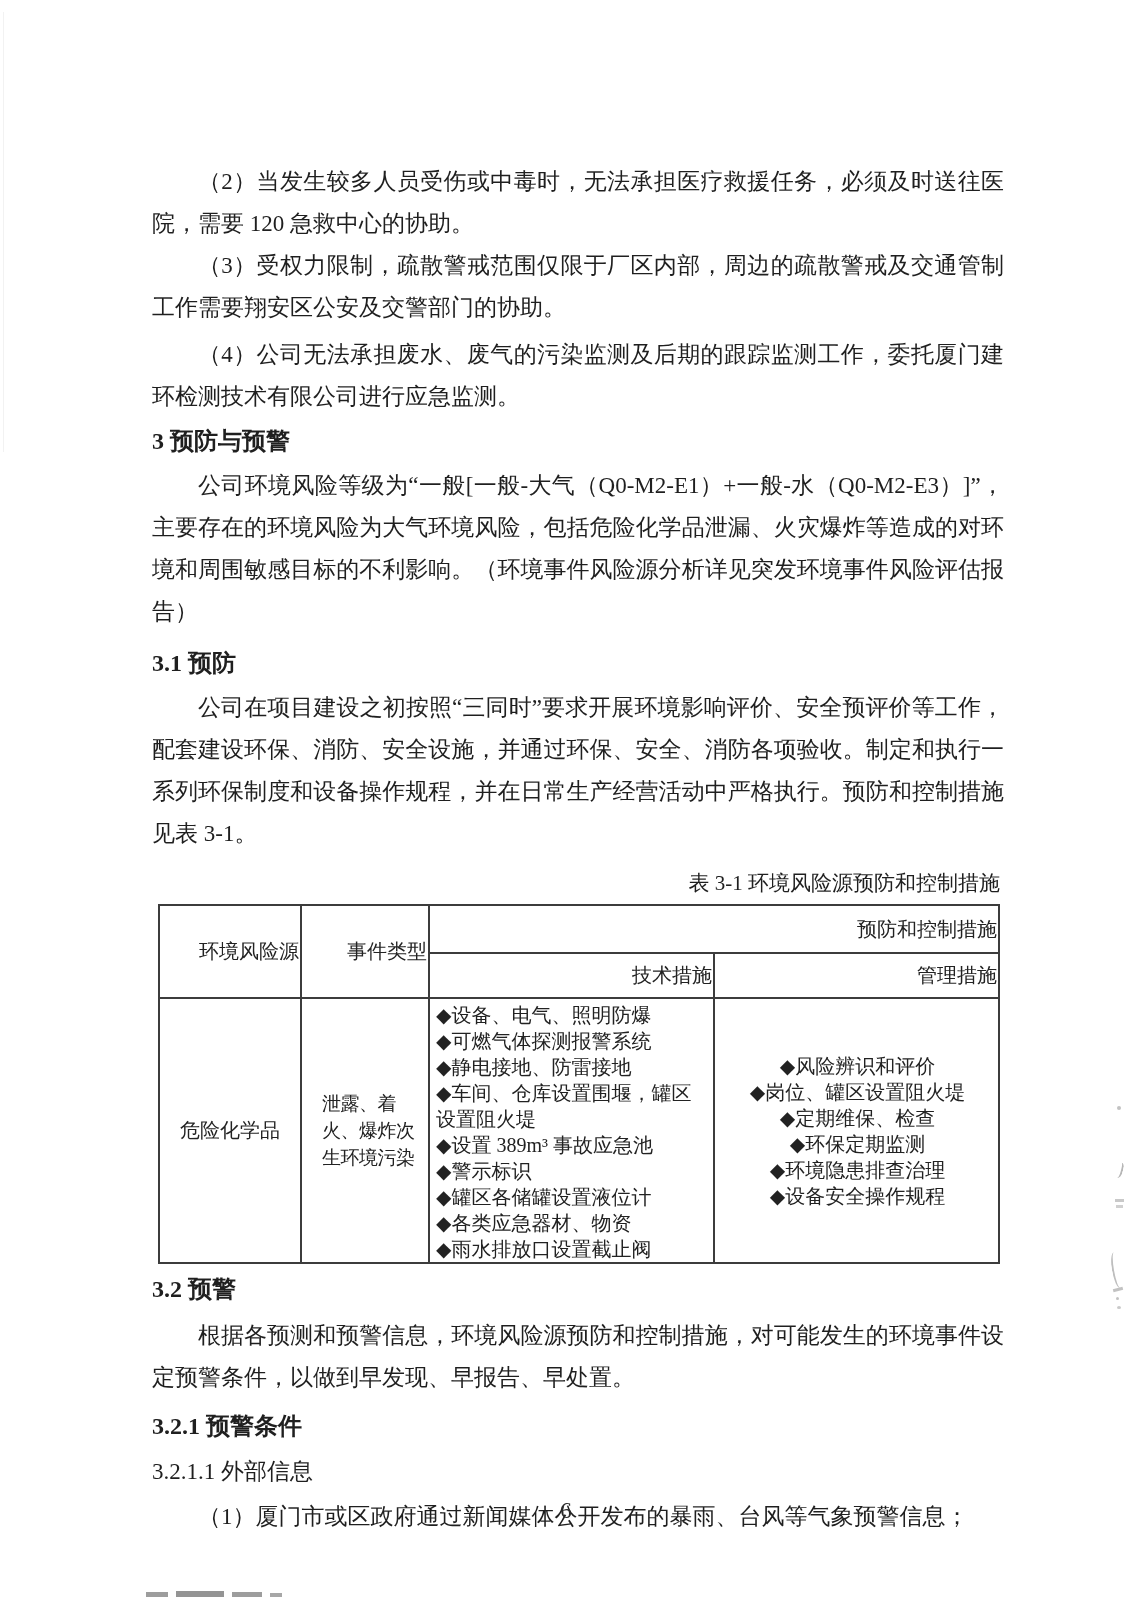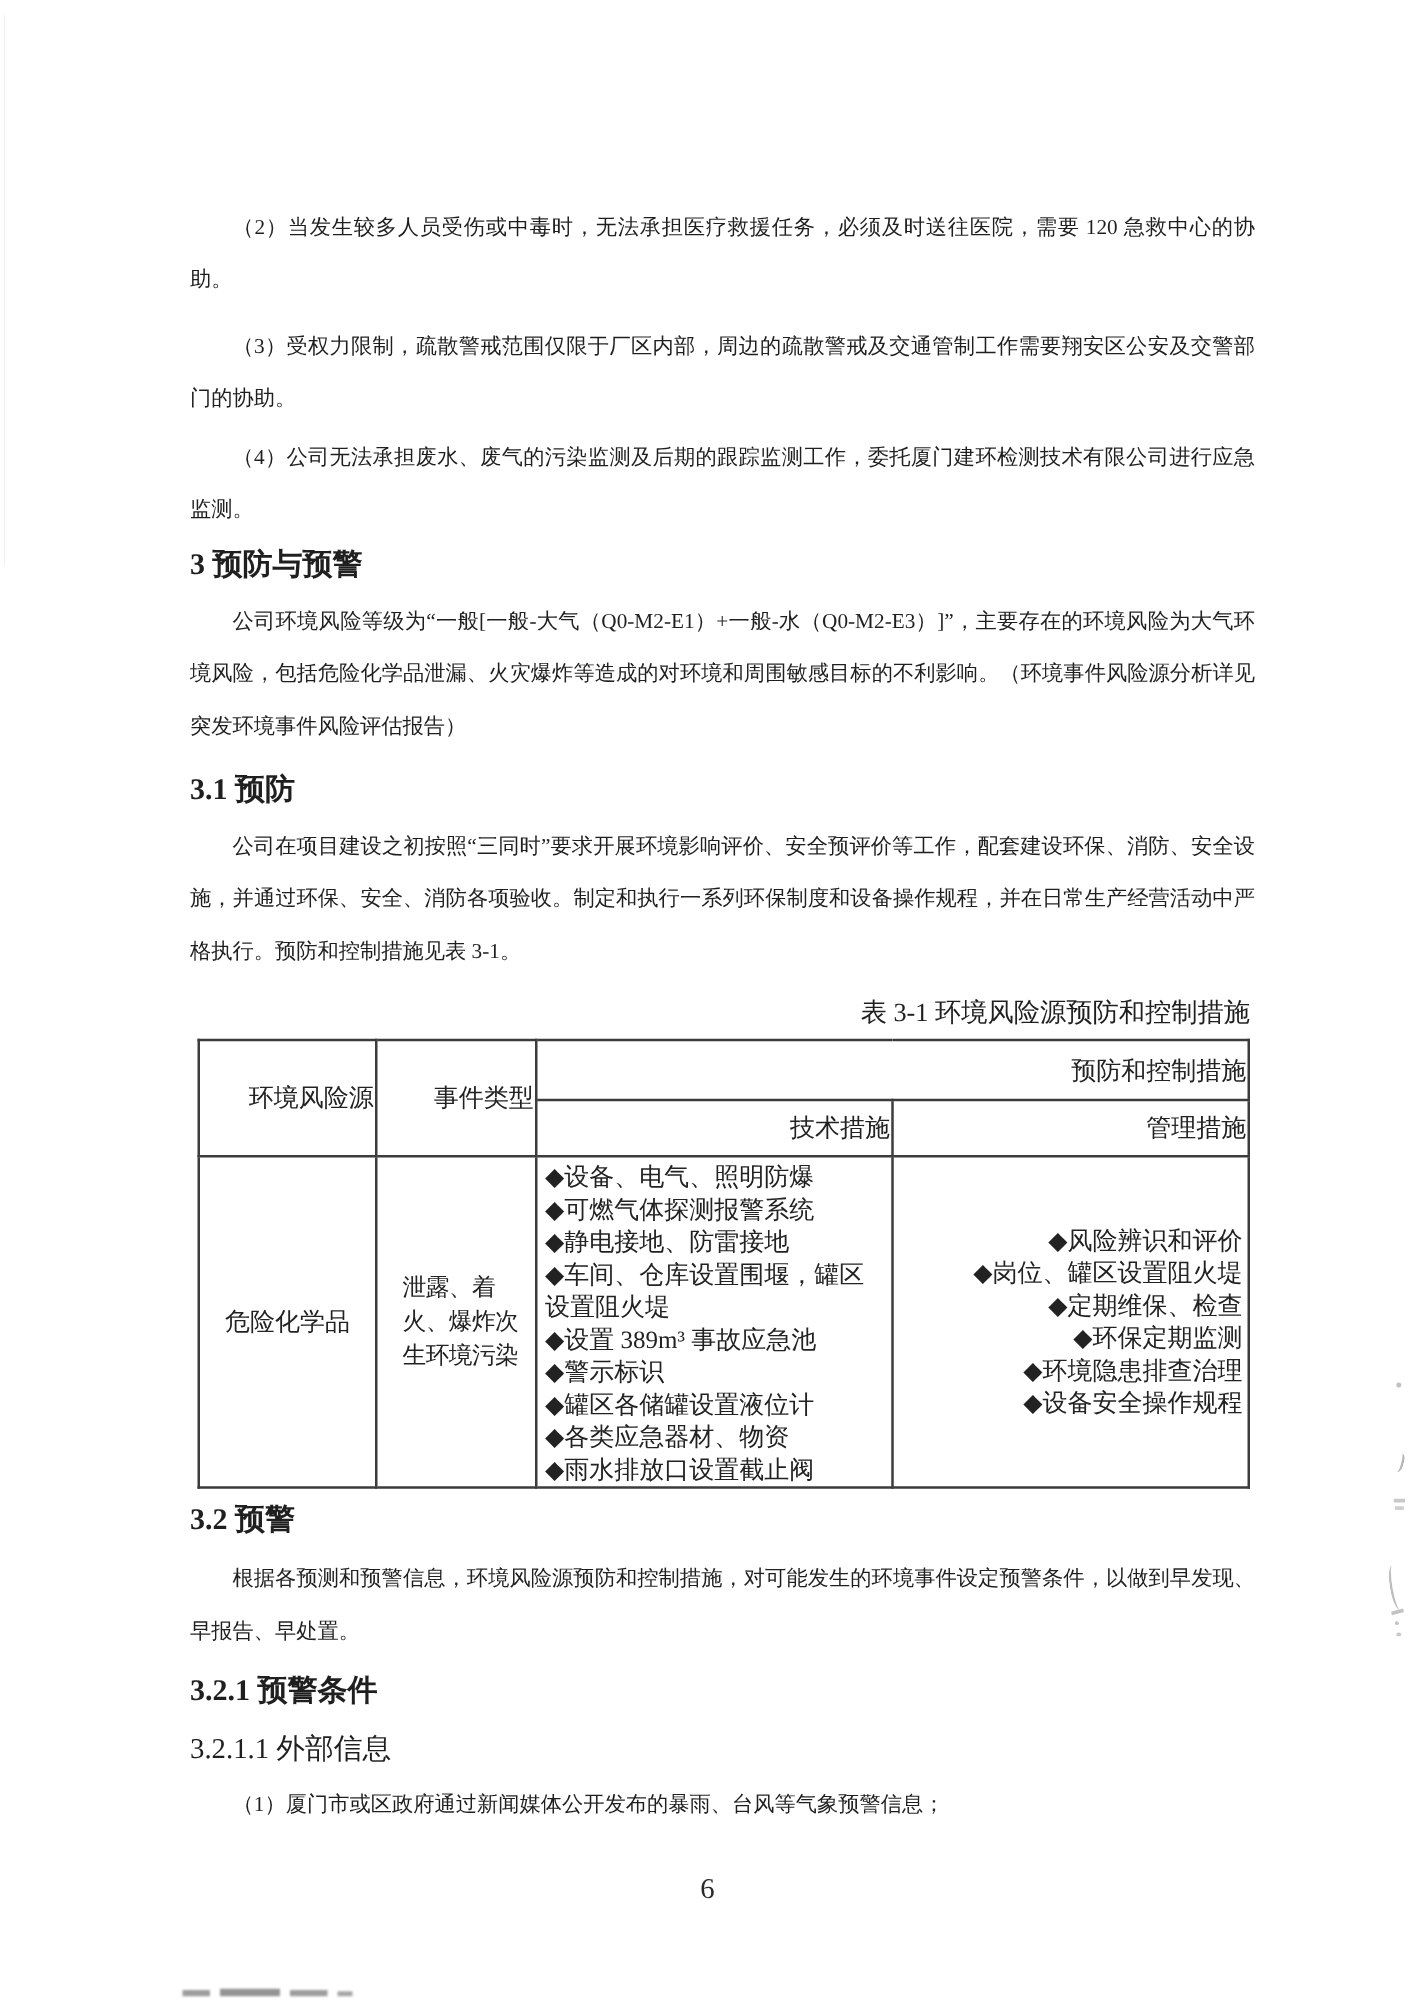--- a/index.html
+++ b/index.html
@@ -13,21 +13,21 @@
     overflow: hidden;
   }
   .content {
     position: absolute;
     left: 152px;
     top: 0;
     width: 852px;
   }
   .para {
     margin: 0;
-    font-size: 17px;
+    font-size: 23px;
     line-height: 42px;
     text-align: justify;
     text-indent: 2em;
   }
   .heading {
     margin: 0;
     font-size: 24px;
     line-height: 42px;
     font-weight: 700;
     text-align: left;
@@ -82,21 +82,21 @@
     line-height: 27px;
     letter-spacing: -0.5px;
   }
   td.cell.tech {
     text-align: left;
     vertical-align: top;
     padding: 3px 5px 0 6px;
     line-height: 26px;
   }
   td.cell.mgmt {
-    text-align: right;
+    text-align: center;
     vertical-align: middle;
     padding: 0 4px 0 6px;
     line-height: 26px;
   }
   .measure-line { display: block; }
   .footer {
     position: absolute;
     left: 0;
     top: 1498px;
     width: 1132px;
@@ -121,21 +121,21 @@
 </style>
 </head>
 <body>
 
 <div class="page">
 
   <div class="content">
 
     <p class="para" style="margin-top:161px">（2）当发生较多人员受伤或中毒时，无法承担医疗救援任务，必须及时送往医院，需要 120 急救中心的协助。</p>
 
-    <p class="para" style="margin-top:11px">（3）受权力限制，疏散警戒范围仅限于厂区内部，周边的疏散警戒及交通管制工作需要翔安区公安及交警部门的协助。</p>
+    <p class="para" style="margin-top:0">（3）受权力限制，疏散警戒范围仅限于厂区内部，周边的疏散警戒及交通管制工作需要翔安区公安及交警部门的协助。</p>
 
     <p class="para" style="margin-top:5px">（4）公司无法承担废水、废气的污染监测及后期的跟踪监测工作，委托厦门建环检测技术有限公司进行应急监测。</p>
 
     <h2 class="heading" style="margin-top:2px">3 预防与预警</h2>
 
     <p class="para" style="margin-top:3px">公司环境风险等级为“一般[一般-大气（Q0-M2-E1）+一般-水（Q0-M2-E3）]”，主要存在的环境风险为大气环境风险，包括危险化学品泄漏、火灾爆炸等造成的对环境和周围敏感目标的不利影响。（环境事件风险源分析详见突发环境事件风险评估报告）</p>
 
     <h2 class="heading" style="margin-top:9px">3.1 预防</h2>
 
     <p class="para" style="margin-top:3px">公司在项目建设之初按照“三同时”要求开展环境影响评价、安全预评价等工作，配套建设环保、消防、安全设施，并通过环保、安全、消防各项验收。制定和执行一系列环保制度和设备操作规程，并在日常生产经营活动中严格执行。预防和控制措施见表 3-1。</p>

